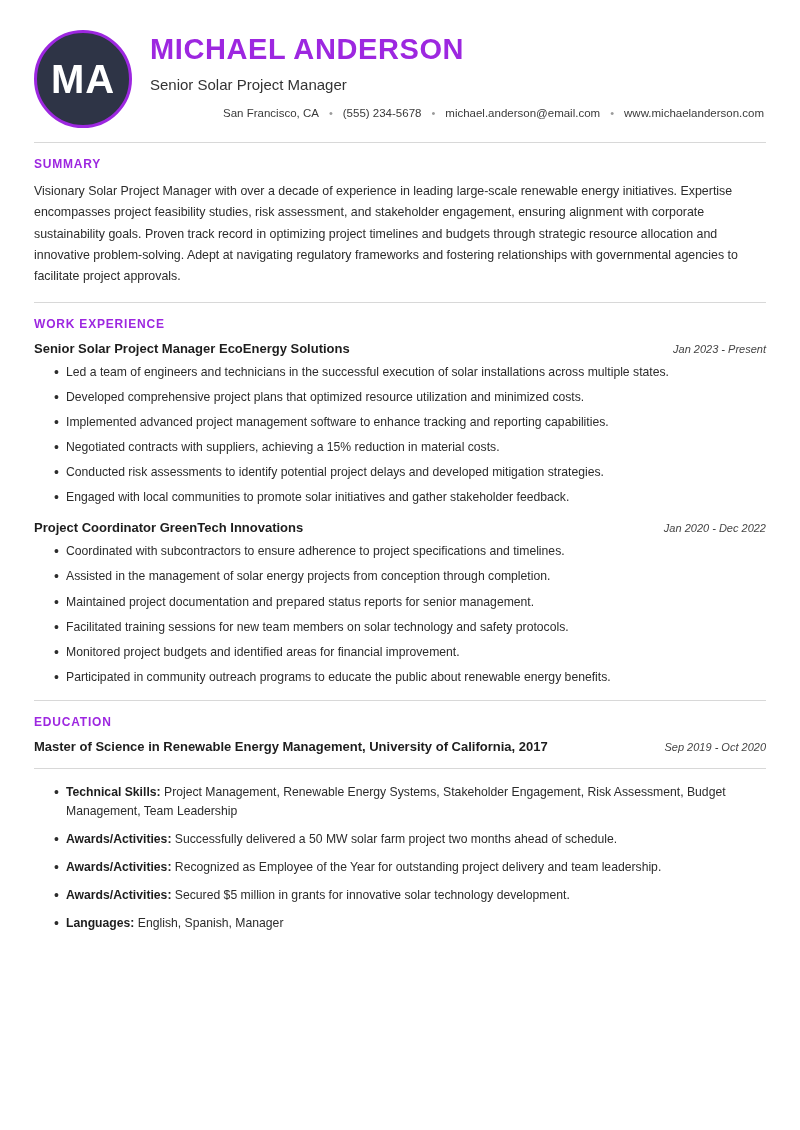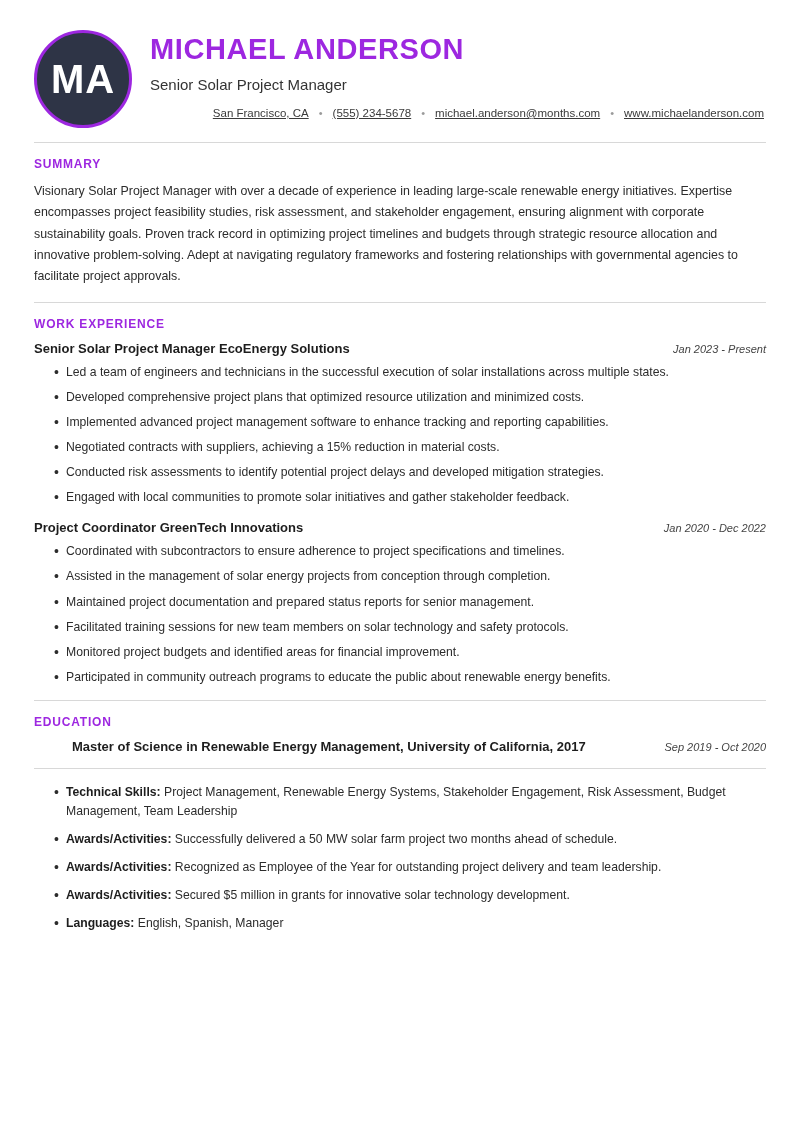--- a/index.html
+++ b/index.html
@@ -66,21 +66,21 @@
   .contact-row {
     display: flex;
     justify-content: flex-end;
     align-items: center;
     flex-wrap: wrap;
     gap: 0;
     font-size: 11.5px;
     color: #3a3a3a;
     padding-right: 2px;
   }
-  .contact-item { white-space: nowrap; text-decoration: underline; }
+  .contact-item { white-space: nowrap; }
   .contact-sep {
     color: #9a9a9a;
     padding: 0 10px;
     font-size: 11px;
   }
 
   .rule {
     border: 0;
     border-top: 1px solid #d8d8d8;
     margin: 0;
@@ -144,21 +144,20 @@
     color: #2c2c2c;
     font-size: 14px;
   }
 
   .edu-head {
     display: flex;
     align-items: baseline;
     justify-content: space-between;
     gap: 0;
     margin-bottom: 14px;
-    margin-left: 38px;
   }
   .edu-title {
     font-size: 13px;
     font-weight: bold;
     color: #1d1d1d;
   }
 
   ul.addl {
     margin: 0 0 12px 0;
     padding-left: 20px;
@@ -195,21 +194,21 @@
       <span>MA</span>
     </div>
     <div class="header-text">
       <div class="name">MICHAEL ANDERSON</div>
       <div class="job-title">Senior Solar Project Manager</div>
       <div class="contact-row">
         <span class="contact-item">San Francisco, CA</span>
         <span class="contact-sep">•</span>
         <span class="contact-item">(555) 234-5678</span>
         <span class="contact-sep">•</span>
-        <span class="contact-item">michael.anderson@months.com</span>
+        <span class="contact-item">michael.anderson@email.com</span>
         <span class="contact-sep">•</span>
         <span class="contact-item">www.michaelanderson.com</span>
       </div>
     </div>
   </div>
   <hr class="rule">
 
   <div class="section">
     <div class="section-title">SUMMARY</div>
     <p class="summary-text">Visionary Solar Project Manager with over a decade of experience in leading large-scale renewable energy initiatives. Expertise encompasses project feasibility studies, risk assessment, and stakeholder engagement, ensuring alignment with corporate sustainability goals. Proven track record in optimizing project timelines and budgets through strategic resource allocation and innovative problem-solving. Adept at navigating regulatory frameworks and fostering relationships with governmental agencies to facilitate project approvals.</p>

